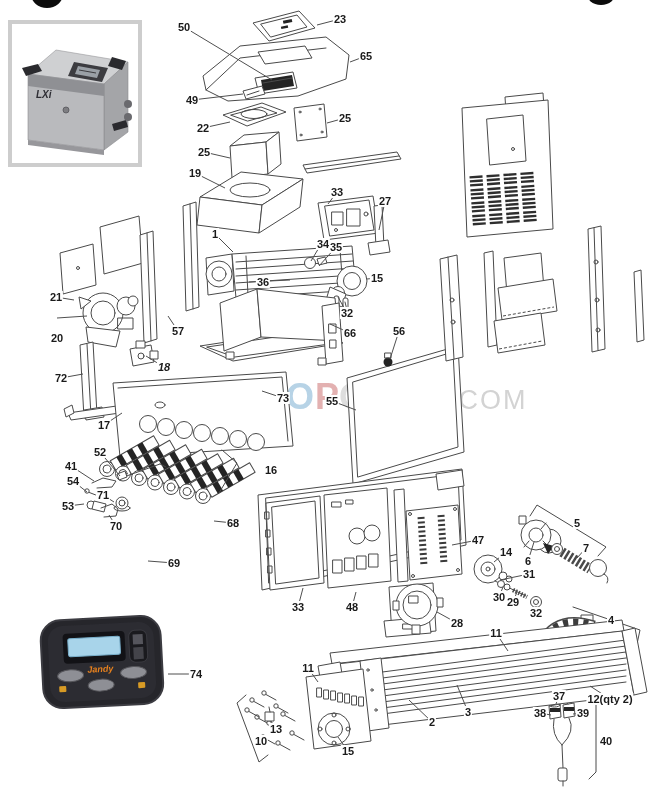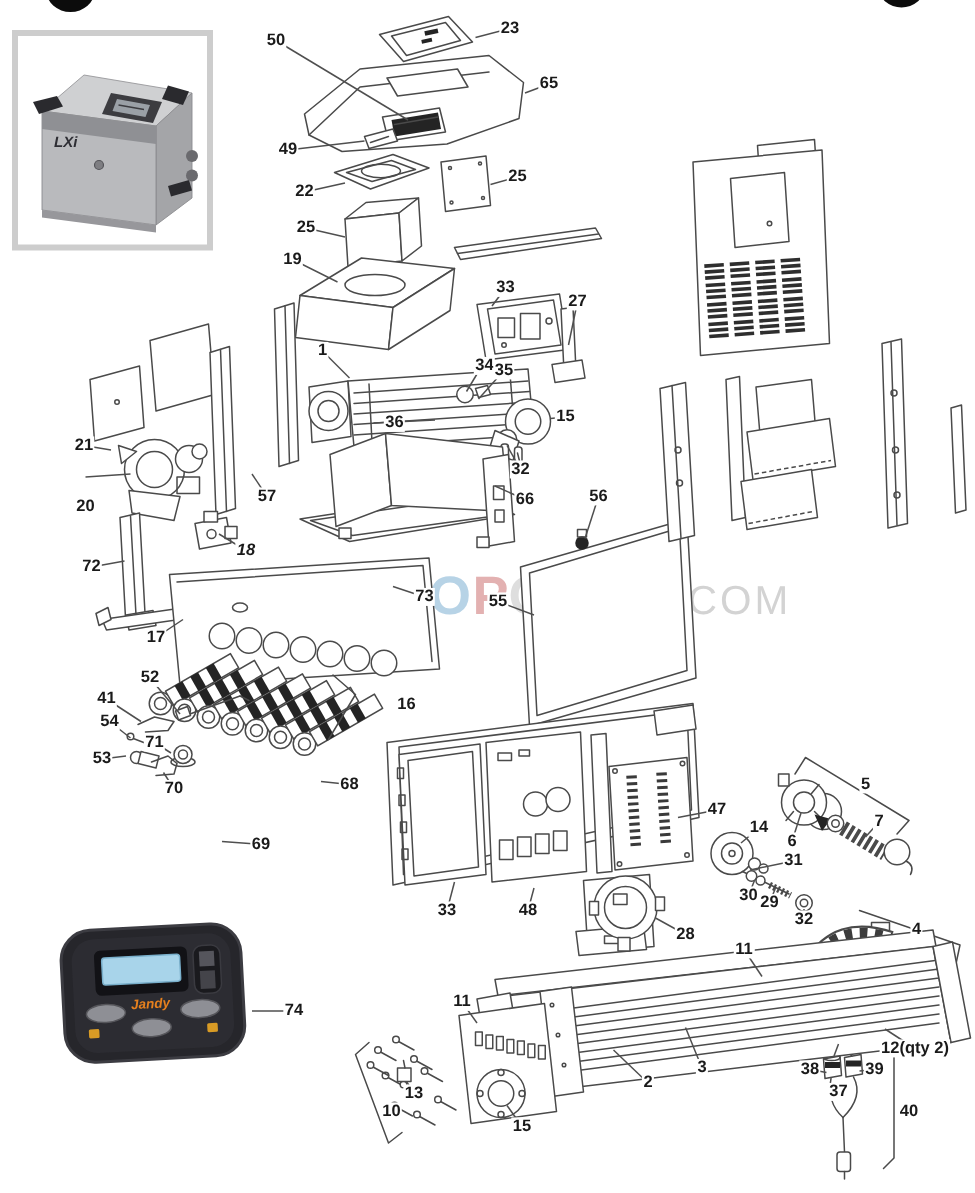--- a/index.html
+++ b/index.html
@@ -526,21 +526,21 @@
       <span class="callout" style="left: 528px; top: 561px;">6</span>
       <span class="callout" style="left: 506px; top: 552px;">14</span>
       <span class="callout" style="left: 586px; top: 548px;">7</span>
       <span class="callout" style="left: 529px; top: 574px;">31</span>
       <span class="callout" style="left: 499px; top: 597px;">30</span>
       <span class="callout" style="left: 513px; top: 602px;">29</span>
       <span class="callout" style="left: 536px; top: 613px;">32</span>
       <span class="callout" style="left: 611px; top: 620px;">4</span>
       <span class="callout" style="left: 496px; top: 633px;">11</span>
       <span class="callout" style="left: 610px; top: 699px;">12(qty 2)</span>
-      <span class="callout" style="left: 559px; top: 696px; margin-top: 32px;">37</span>
+      <span class="callout" style="left: 559px; top: 696px;">37</span>
       <span class="callout" style="left: 540px; top: 713px;">38</span>
       <span class="callout" style="left: 583px; top: 713px;">39</span>
       <span class="callout" style="left: 606px; top: 741px;">40</span>
       <span class="callout" style="left: 432px; top: 722px;">2</span>
       <span class="callout" style="left: 468px; top: 712px;">3</span>
       <span class="callout" style="left: 308px; top: 668px;">11</span>
       <span class="callout" style="left: 348px; top: 751px;">15</span>
       <span class="callout" style="left: 261px; top: 741px;">10</span>
       <span class="callout" style="left: 276px; top: 729px;">13</span>
       <span class="callout" style="left: 196px; top: 674px;">74</span>

